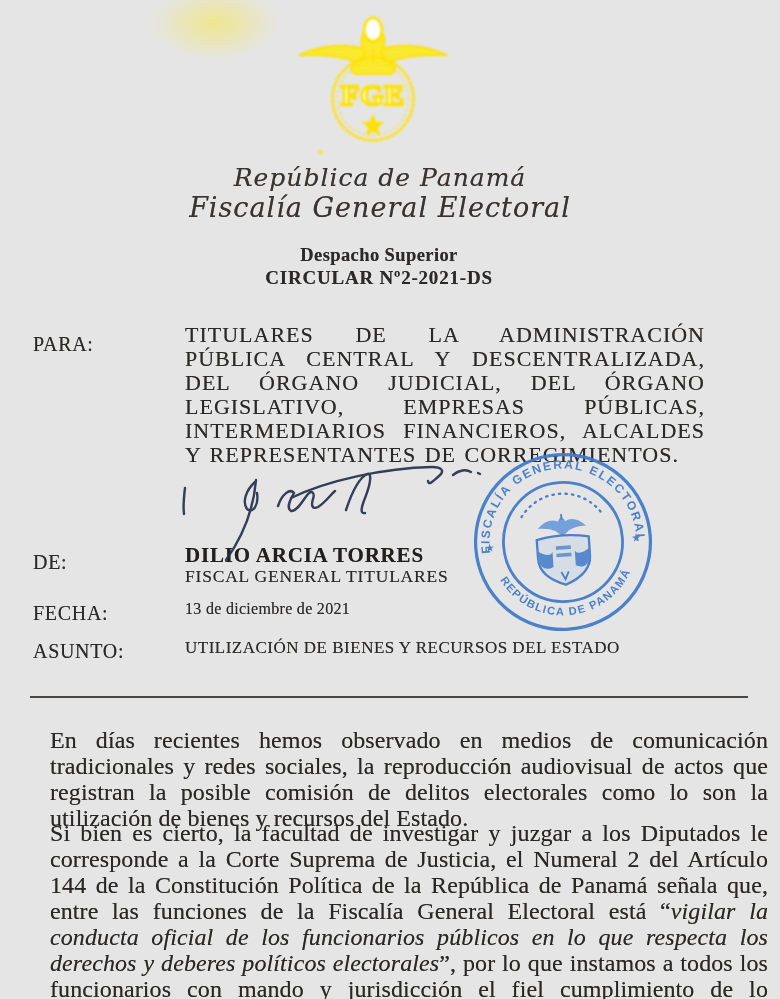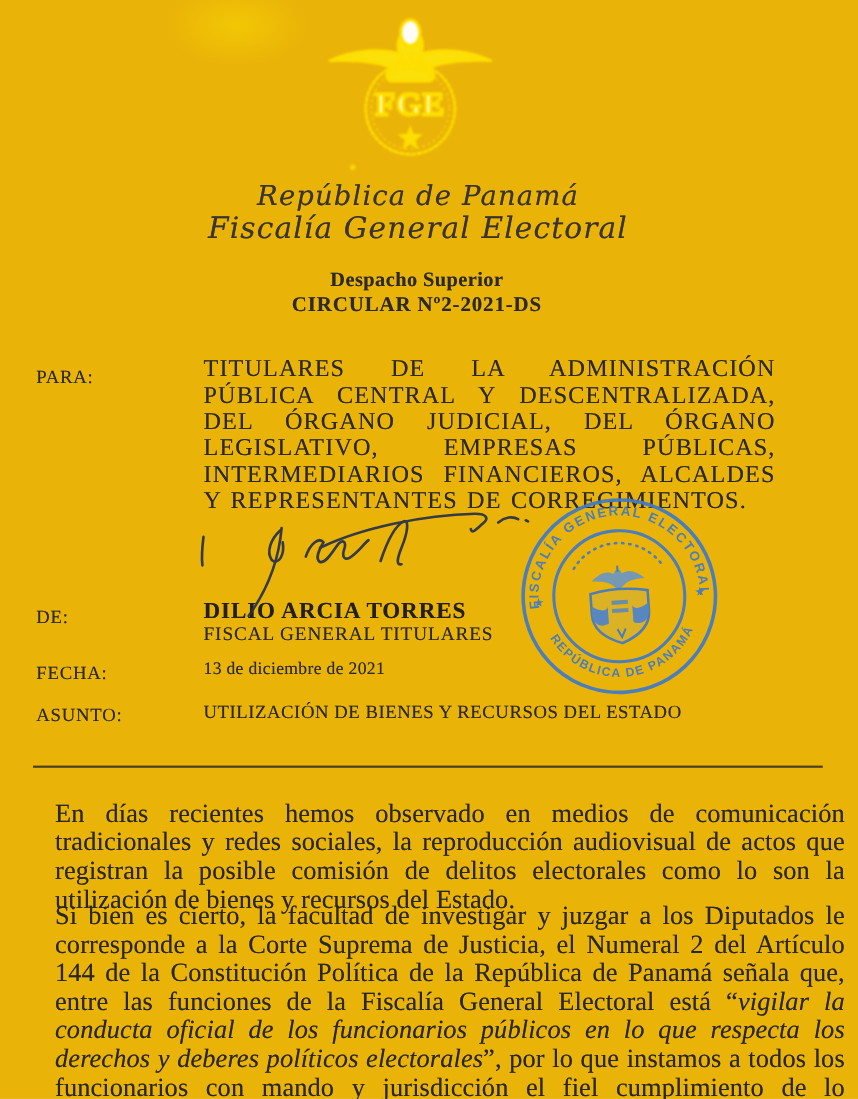--- a/index.html
+++ b/index.html
@@ -1,20 +1,20 @@
 <!DOCTYPE html>
 <html><head>
 <meta charset="utf-8">
 <style>
   html,body{margin:0;padding:0;}
   body{background:#ffffff;}
   .page{
     position:relative;
     width:780px;height:999px;
-    background:#eab308;
+    background:#e5e5e5;
     font-family:"Liberation Serif", serif;
     color:#262626;
     overflow:hidden;
   }
   .page *{box-sizing:border-box;}
   .txt{text-shadow:0 0 .5px rgba(45,42,38,.55);}
 
   
   .glow-blob{
     position:absolute;left:150px;top:-14px;width:130px;height:74px;
@@ -27,21 +27,21 @@
     font-family:"DejaVu Serif", serif;font-style:italic;color:#3a3430;
     transform:translateX(-10px);}
   .script-1{top:163px;font-size:25px;letter-spacing:1px;}
   .script-2{top:192px;font-size:27px;letter-spacing:1px;}
   .center-line{position:absolute;left:0;width:780px;text-align:center;font-weight:bold;
     color:#2c2a28;transform:translateX(-11px);}
   .dept{top:245px;font-size:18.5px;letter-spacing:.4px;}
   .circ{top:267px;font-size:19px;letter-spacing:.8px;}
 
   
-  .field-label{position:absolute;left:33px;font-size:17px;letter-spacing:.7px;color:#2b2927;}
+  .field-label{position:absolute;left:33px;font-size:20px;letter-spacing:.7px;color:#2b2927;}
   .lbl-para{top:333px;}
   .lbl-de{top:551px;}
   .lbl-fecha{top:602px;}
   .lbl-asunto{top:640px;text-align:center;}
   .para-value{
     position:absolute;left:185px;top:323px;width:520px;
     font-size:22px;line-height:24px;letter-spacing:1px;word-spacing:2px;
     text-align:justify;color:#2b2927;
   }
   .de-name{position:absolute;left:185px;top:543px;font-size:21px;font-weight:bold;letter-spacing:.8px;color:#22201e;}

